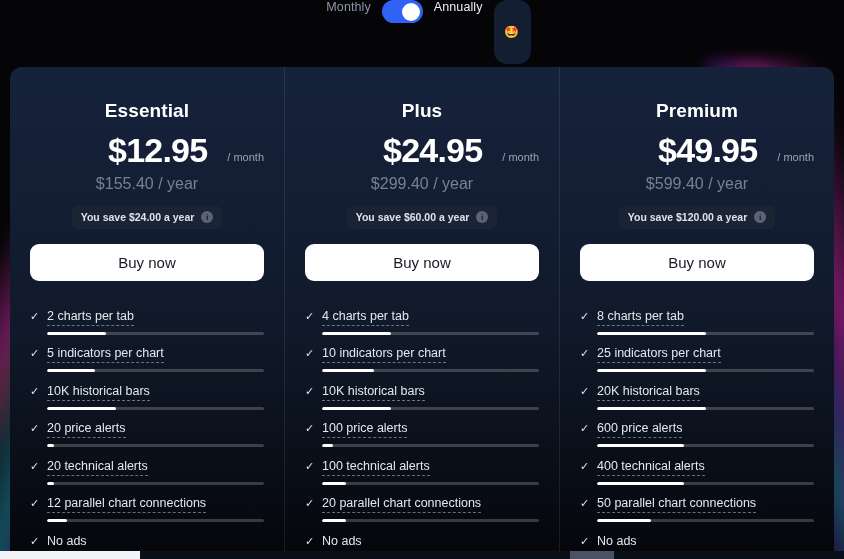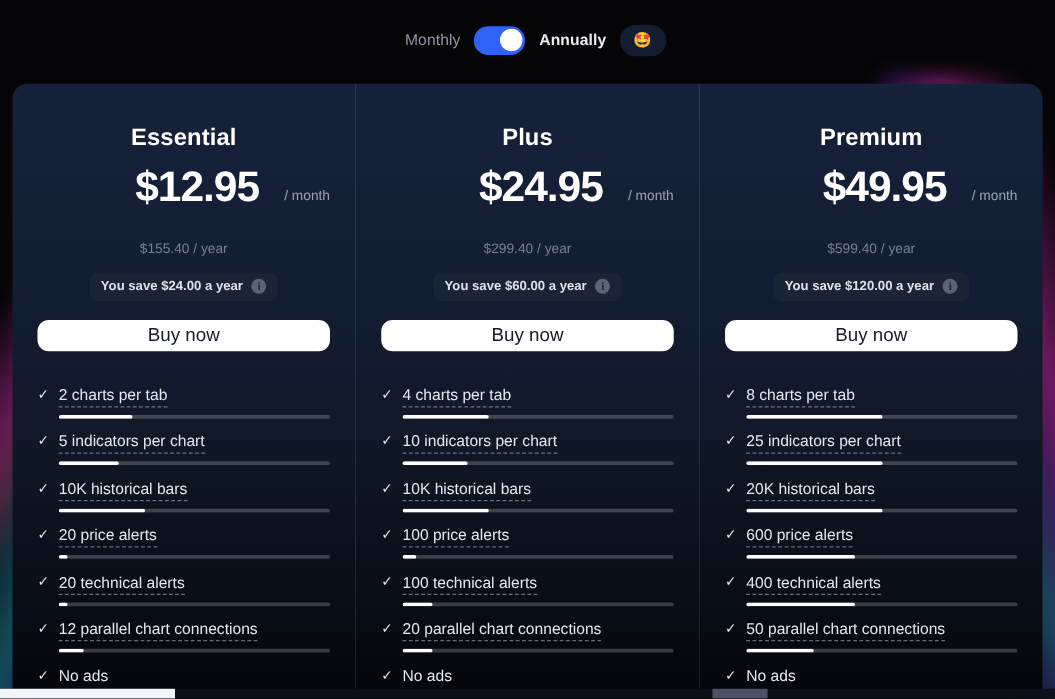--- a/index.html
+++ b/index.html
@@ -27,26 +27,26 @@
     position:absolute; right:-50px; top:60px; width:190px; height:520px;
     background:
       linear-gradient(250deg, rgba(0,0,0,0) 20%, rgba(190,40,160,0.60) 38%, rgba(120,40,190,0.40) 47%, rgba(0,0,0,0) 58%),
       linear-gradient(240deg, rgba(0,0,0,0) 45%, rgba(40,180,200,0.40) 62%, rgba(90,70,220,0.32) 70%, rgba(0,0,0,0) 80%);
     filter:blur(7px);
   }
 
   
   .topbar {
     position:absolute; left:0; right:0; top:0; height:64px;
-    display:flex; align-items:center; justify-content:center; gap:11px;
+    display:flex; justify-content:center; gap:11px;
     z-index:6;
     padding-left:13px;
   }
   .seg-label { font-size:12.5px; color:#8e97a8; letter-spacing:.1px; }
-  .seg-label.active { color:#e9edf4; font-weight:bold; }
+  .seg-label.active { color:#e9edf4; font-weight:normal; }
 
   .switch {
     width:41px; height:23px; border-radius:12px;
     background:#2f62f5; position:relative; cursor:pointer; flex:0 0 auto;
   }
   .switch .knob {
     position:absolute; top:2.5px; right:2.5px;
     width:18px; height:18px; border-radius:50%;
     background:#fff;
   }
@@ -87,21 +87,21 @@
   .price-row {
     display:flex; align-items:flex-end; justify-content:flex-end;
     margin-top:11px; gap:20px;
   }
   .price {
     color:#fff; font-size:34px; font-weight:bold;
     letter-spacing:-0.8px; line-height:1;
   }
   .period { color:#9aa3b2; font-size:11px; padding-bottom:4px; }
 
-  .yearly { text-align:center; color:#78818f; font-size:11px; margin-top:26px; }
+  .yearly { text-align:center; color:#78818f; font-size:16px; margin-top:8px; }
 
   .save-wrap { display:flex; justify-content:center; margin-top:13px; }
   .save-pill {
     background:#1b2435; border-radius:6px;
     padding:5px 9px 6px;
     display:flex; align-items:center; gap:7px;
     font-size:10.5px; font-weight:bold; color:#dde3ec;
     white-space:nowrap;
   }
   .info-ico {

